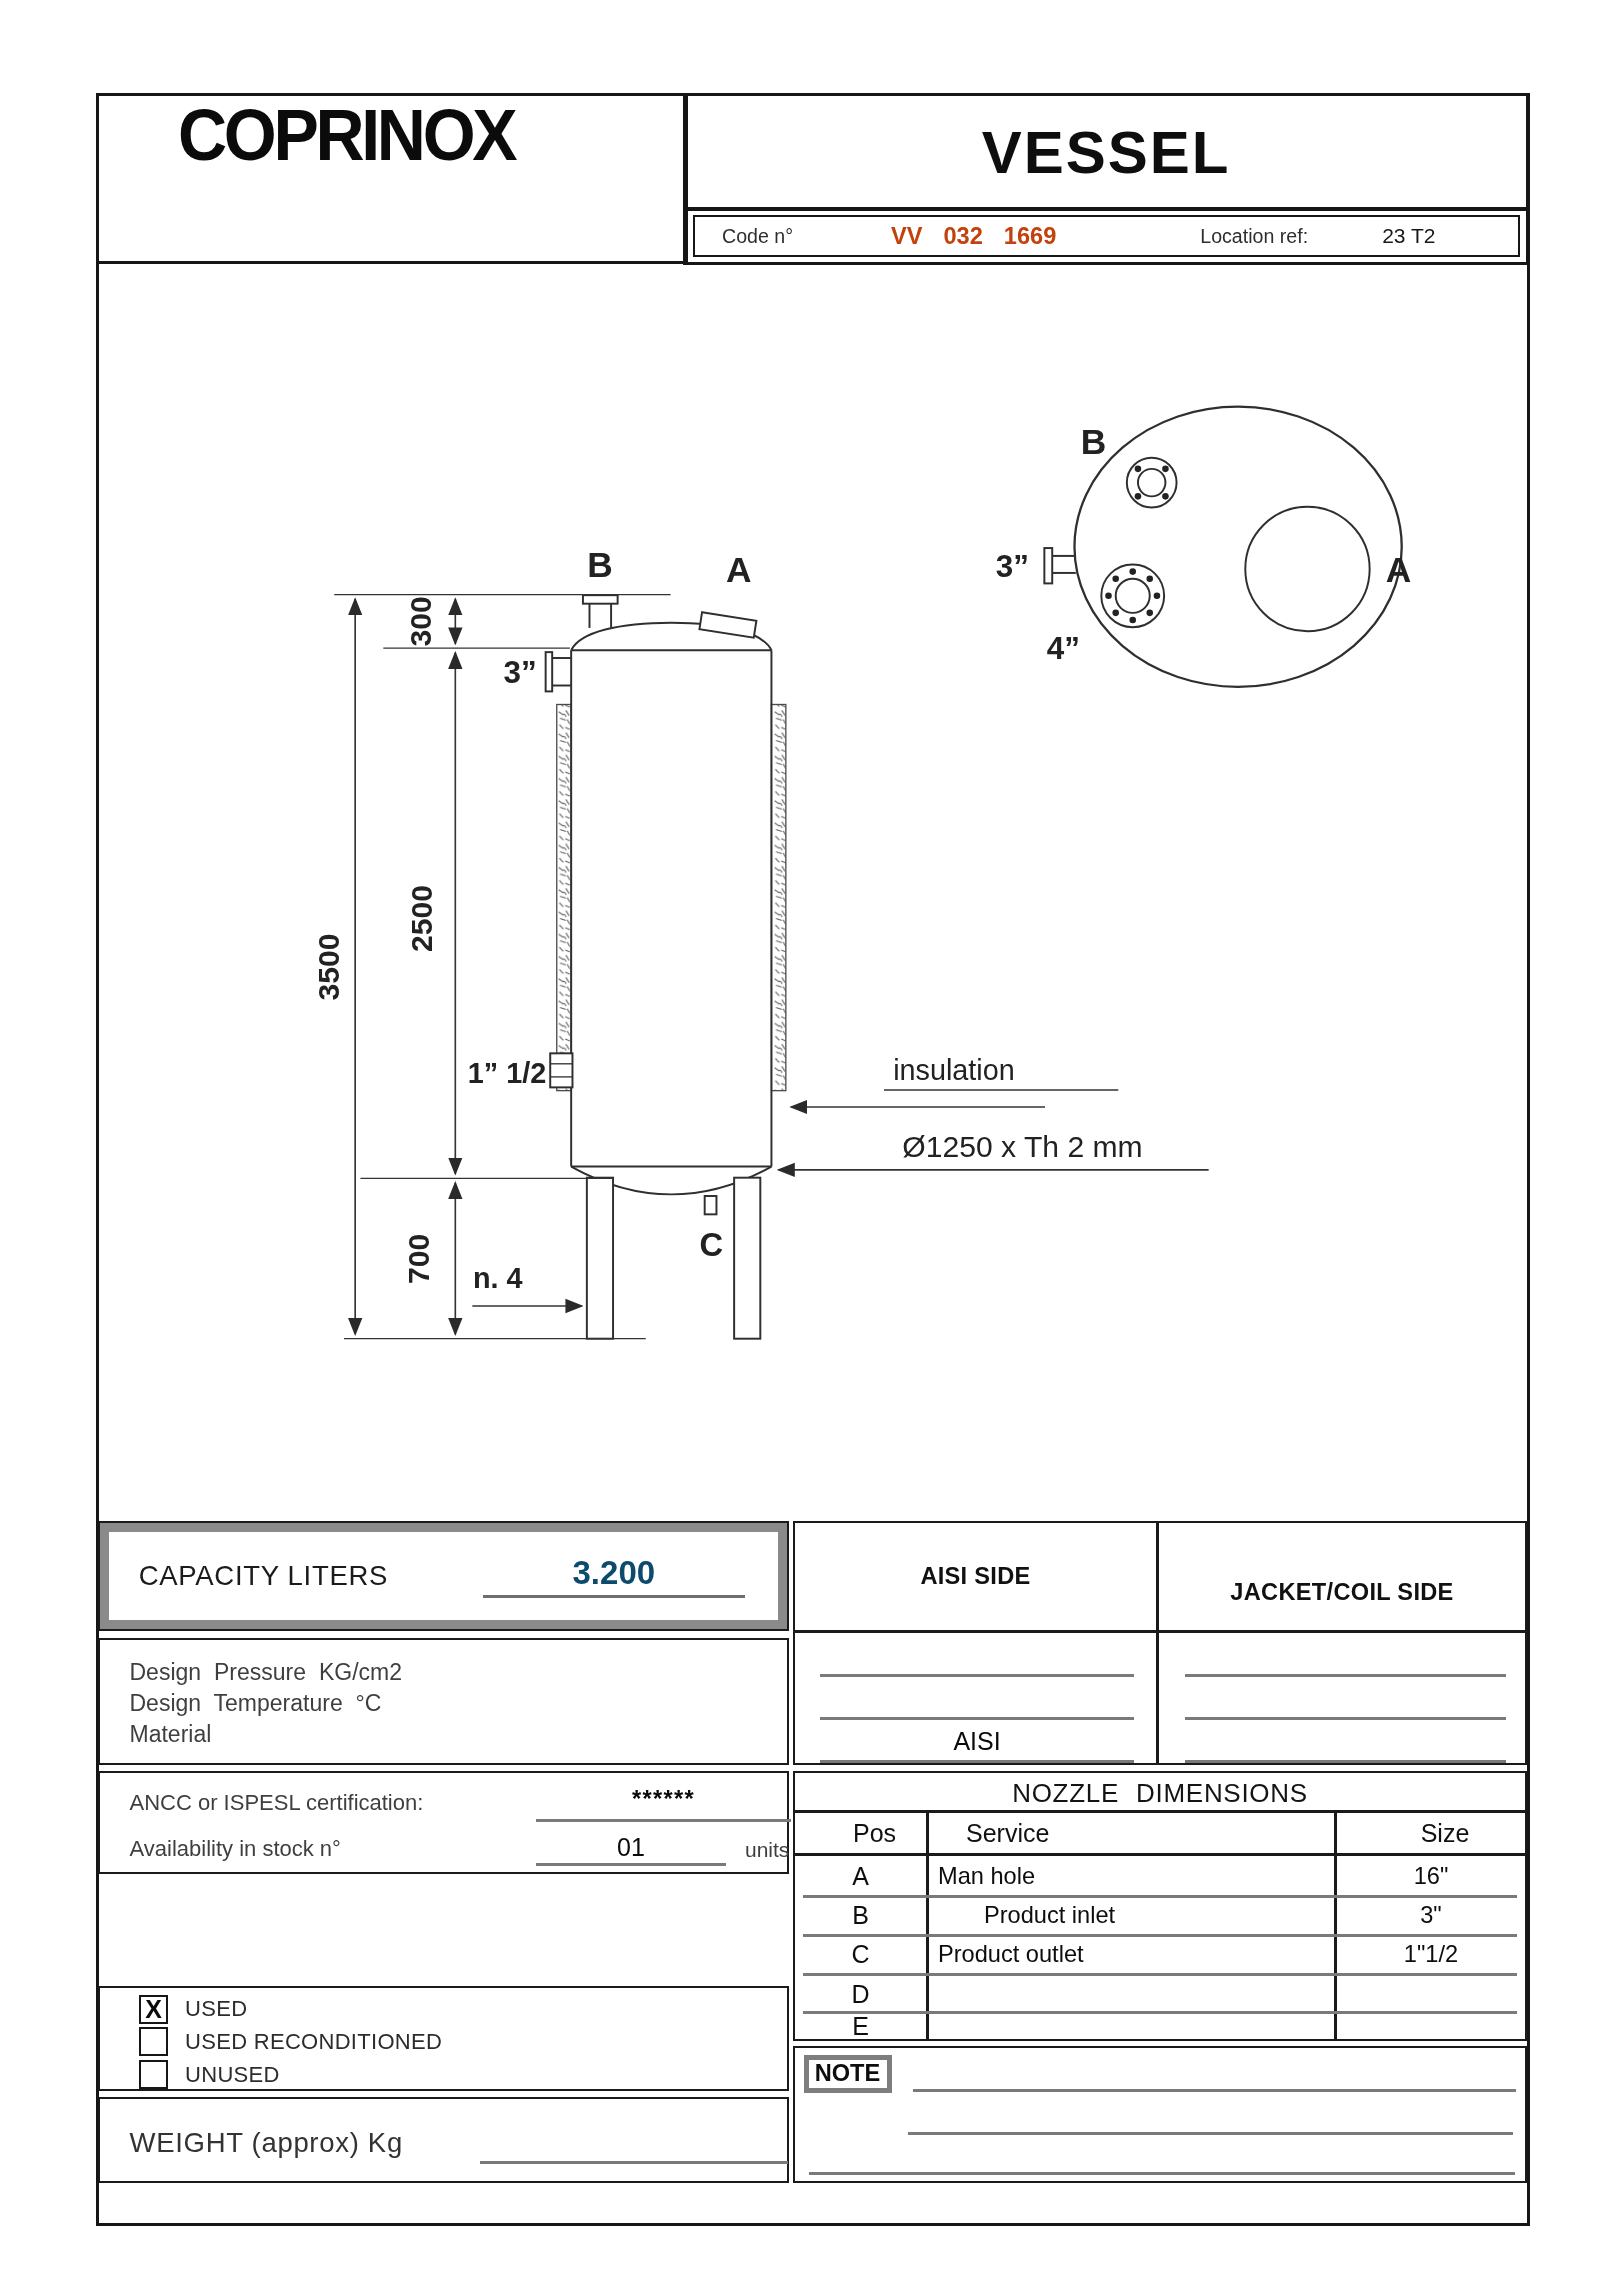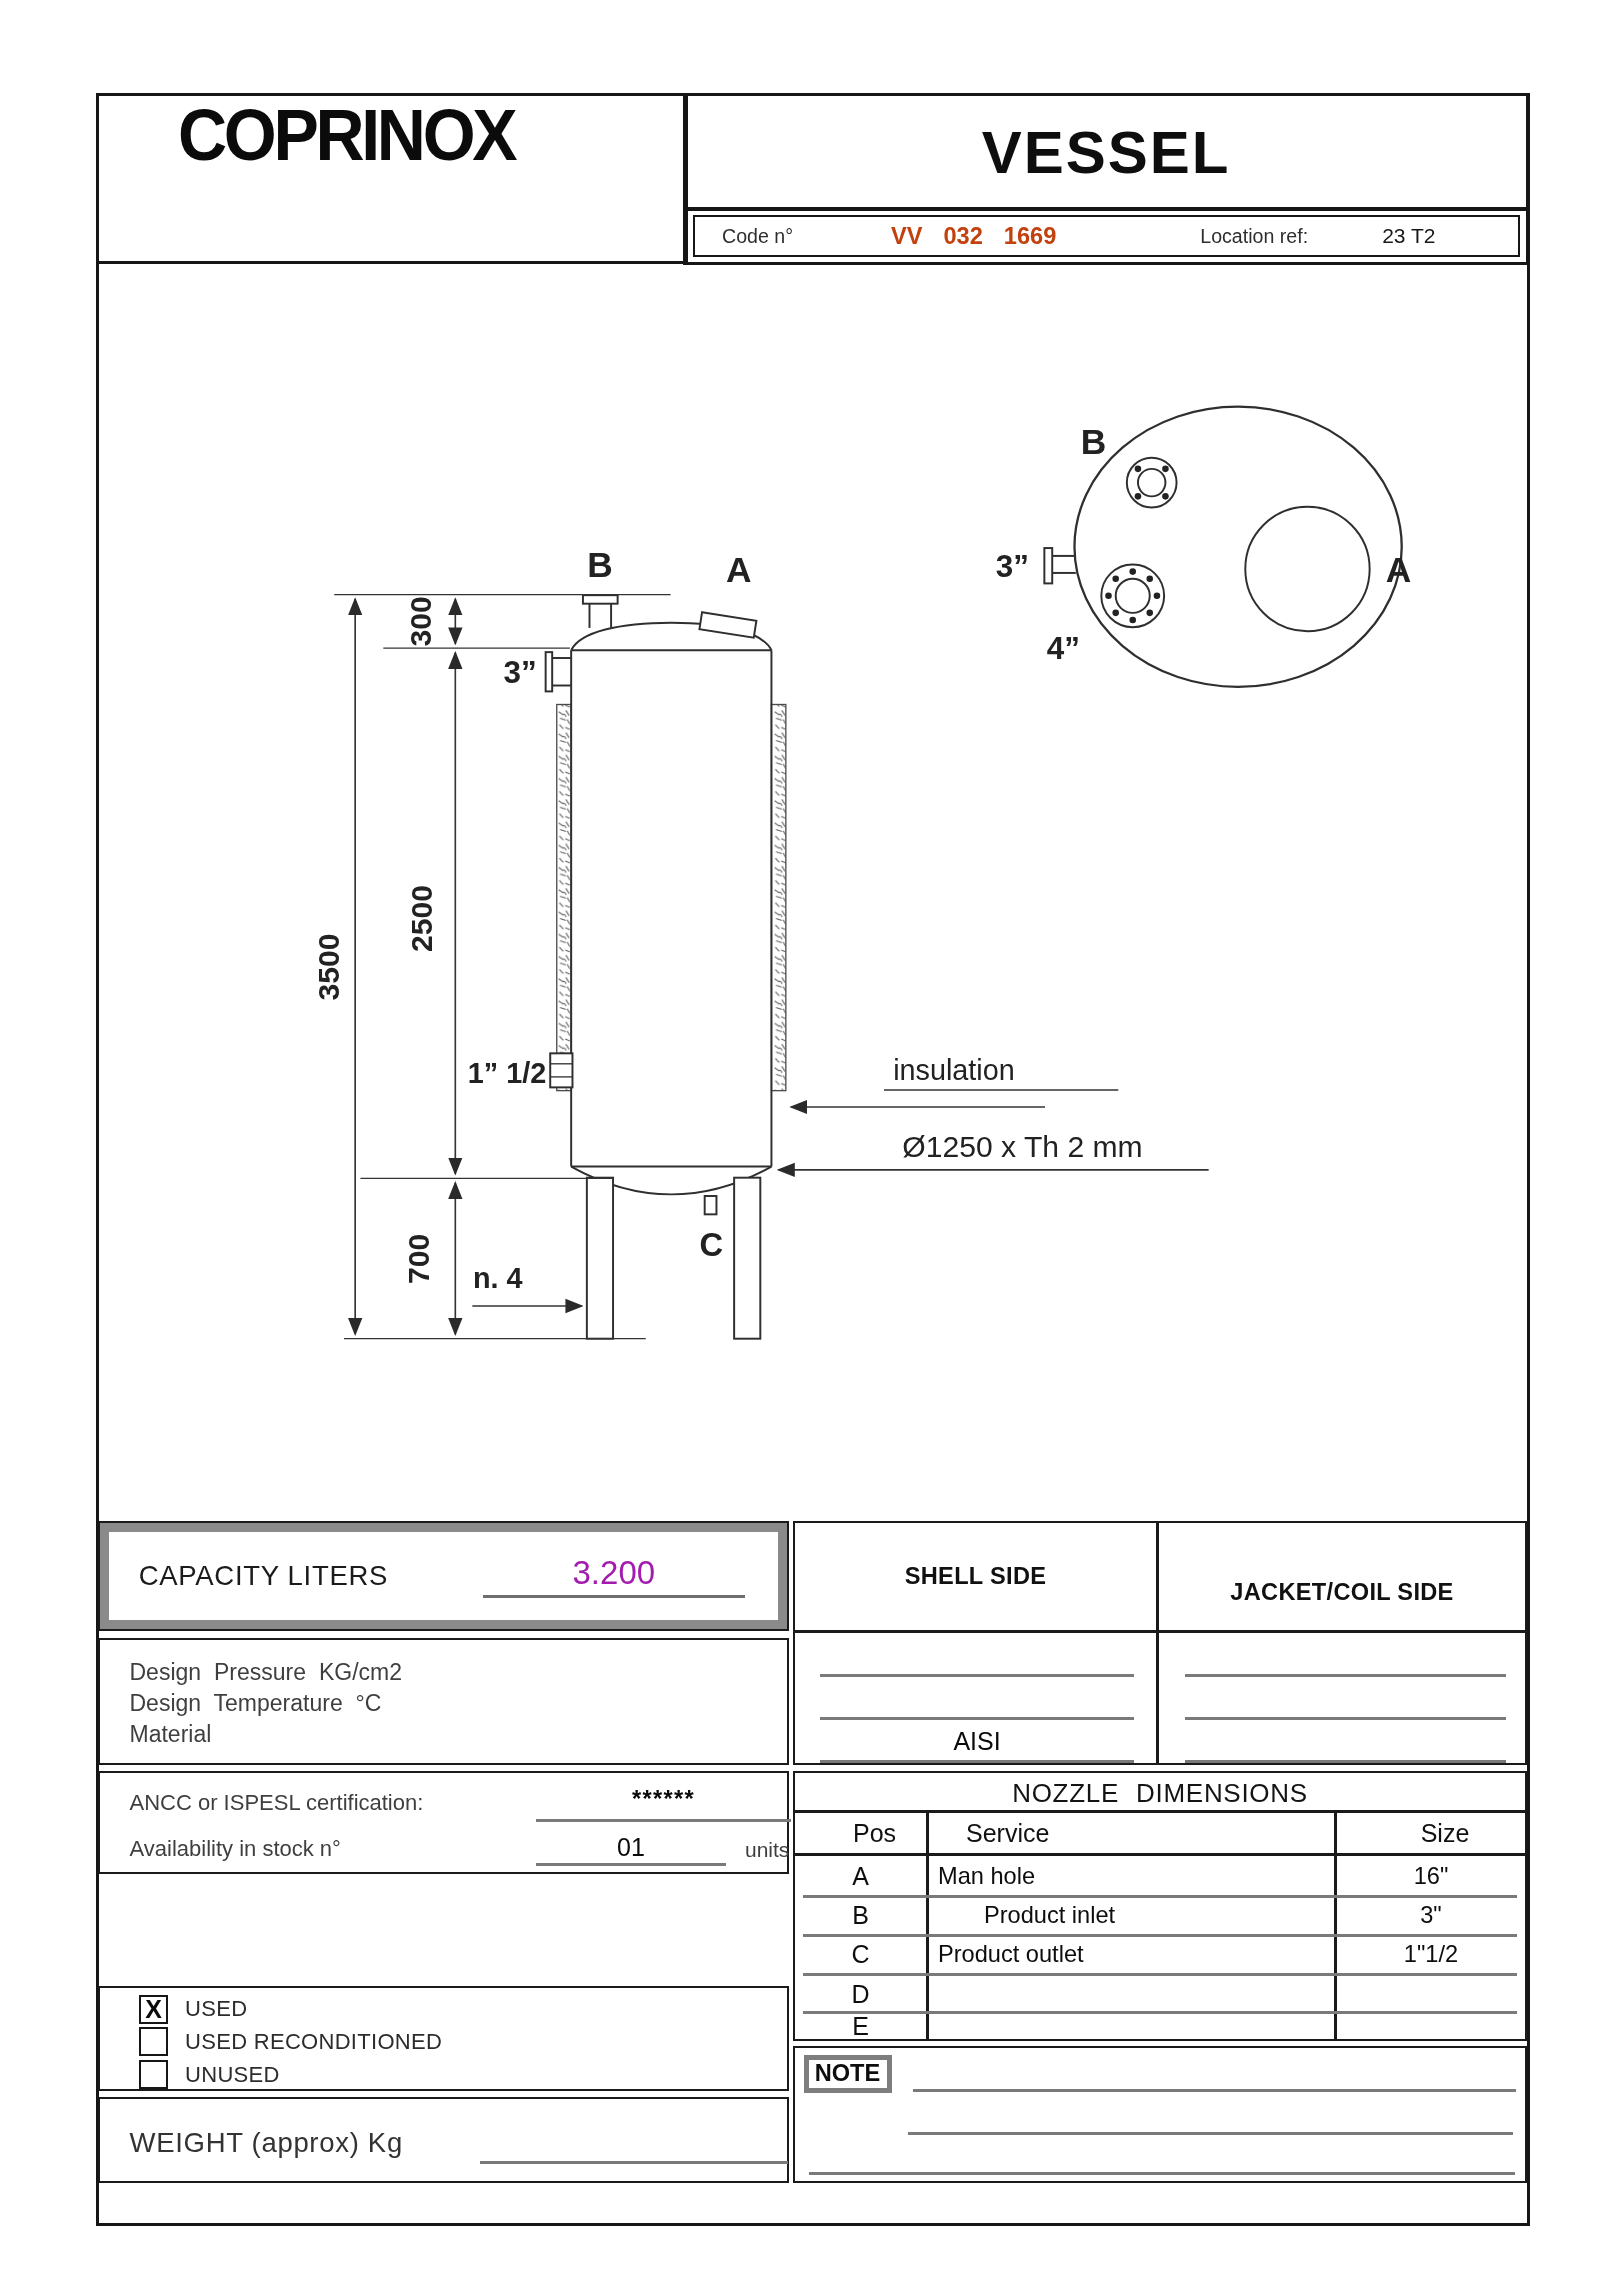--- a/index.html
+++ b/index.html
@@ -20,21 +20,21 @@
   .code-value{margin-left:62px;font-size:23.6px;font-weight:bold;word-spacing:14.4px;color:#c2410c;}
   .loc-label{margin-left:108px;font-size:19.6px;color:#2e2e2e;}
   .loc-value{margin-left:38px;font-size:21px;color:#181818;}
   
   .bx{border:2.6px solid #1a1a1a;background:#fff;}
   .gline{background:#7a7a7a;height:2.6px;}
   
   .cap-wrap{left:98px;top:1521px;width:691px;height:110px;border:2px solid #1a1a1a;background:#8a8a8a;}
   .cap-inner{left:9.2px;top:9.2px;right:9.2px;bottom:9.2px;background:#fff;display:flex;align-items:center;}
   .cap-label{margin-left:29.5px;font-size:27.5px;letter-spacing:0.7px;color:#1b1b1b;white-space:nowrap;}
-  .cap-value{margin-left:auto;margin-right:33px;width:262px;text-align:center;border-bottom:3.3px solid #6e6e6e;font-size:33px;font-weight:normal;padding-bottom:2.6px;color:#a21caf;}
+  .cap-value{margin-left:auto;margin-right:33px;width:262px;text-align:center;border-bottom:3.3px solid #6e6e6e;font-size:33px;font-weight:bold;padding-bottom:2.6px;color:#0c4a6e;}
   
   .design-box{left:98px;top:1638px;width:691px;height:127px;padding:17px 0 0 29.5px;font-size:23px;color:#3f3f3f;word-spacing:6.5px;line-height:1.34;}
   
   .cert-box{left:98px;top:1771px;width:691px;height:103px;font-size:22px;color:#3f3f3f;}
   .cert-label{left:29.5px;top:17px;white-space:nowrap;}
   .cert-line1{left:436px;top:46px;width:255px;}
   .cert-value{left:436px;top:13px;width:255px;text-align:center;font-size:23.6px;font-weight:bold;color:#0a0a0a;letter-spacing:1.3px;}
   .stock-label{left:29.5px;top:63px;white-space:nowrap;}
   .stock-line{left:436px;top:90px;width:190px;}
   .stock-value{left:436px;top:60px;width:190px;text-align:center;font-size:25px;color:#0a0a0a;}
@@ -255,21 +255,21 @@
       <div class="cklabel">UNUSED</div>
     </div>
   </div>
 
   <div class="abs bx weight-box">
     <div class="abs weight-label">WEIGHT (approx) Kg</div>
     <div class="abs weight-line"></div>
   </div>
 
   <div class="abs bx sides-box">
-    <div class="abs side-h" style="left:0;width:361px;">SHELL SIDE</div>
+    <div class="abs side-h" style="left:0;width:361px;">AISI SIDE</div>
     <div class="abs side-h" style="left:364px;right:0;margin-top:16px;">JACKET/COIL SIDE</div>
     <div class="abs sides-hdiv"></div>
     <div class="abs sides-vdiv"></div>
     <div class="abs gline" style="left:25px;width:314px;top:151px;"></div>
     <div class="abs gline" style="left:390px;width:321px;top:151px;"></div>
     <div class="abs gline" style="left:25px;width:314px;top:194px;"></div>
     <div class="abs gline" style="left:390px;width:321px;top:194px;"></div>
     <div class="abs gline" style="left:25px;width:314px;top:237px;"></div>
     <div class="abs gline" style="left:390px;width:321px;top:237px;"></div>
     <div class="abs aisi">AISI</div>

